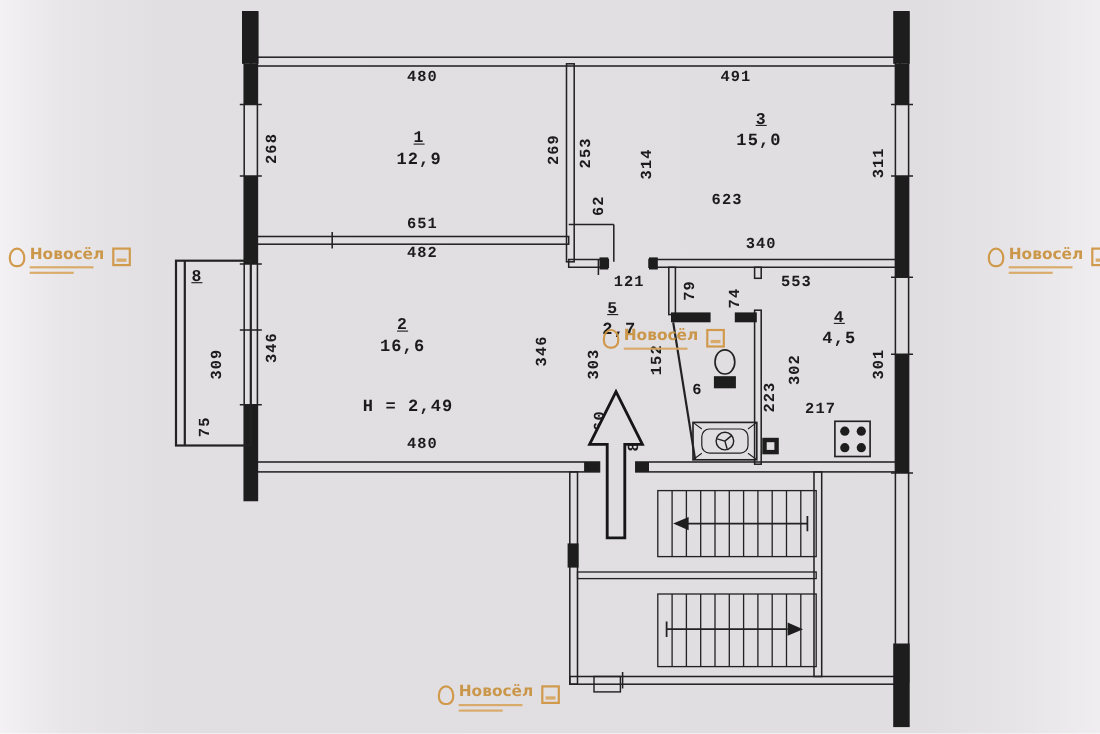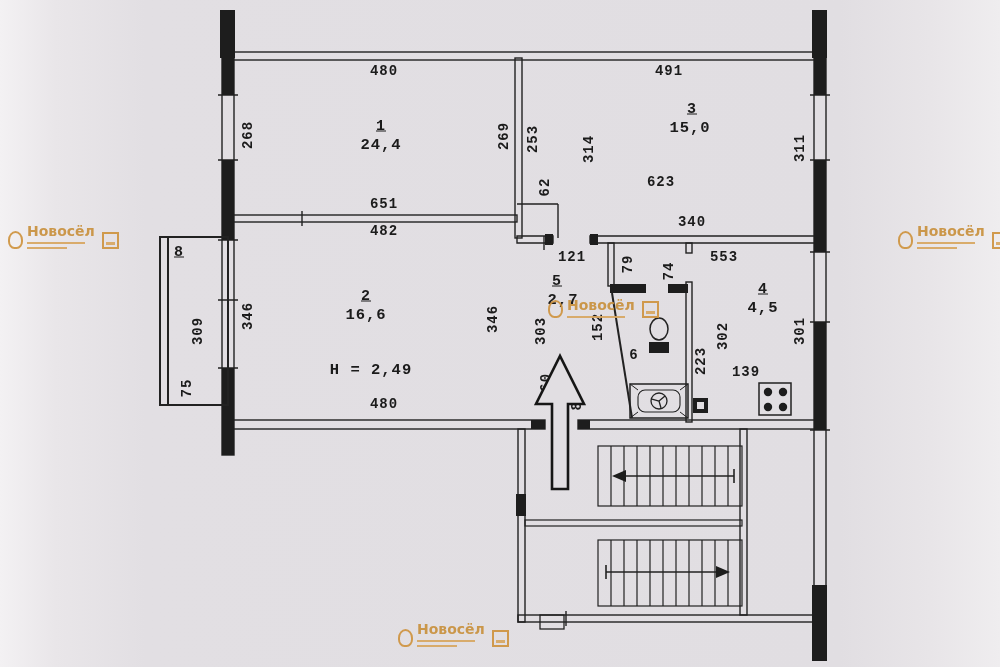--- a/index.html
+++ b/index.html
@@ -12,21 +12,21 @@
   svg.plan{z-index:1}
   svg.arrow-layer{z-index:3;pointer-events:none}
   .labels{position:absolute;inset:0;z-index:2}
   .lbl{
     position:absolute;transform:translate(-50%,-50%);
     font-weight:600;font-size:14px;letter-spacing:1px;color:#1b1b1b;white-space:nowrap;
   }
   .lbl.v{transform:translate(-50%,-50%) rotate(-90deg)}
   .lbl.rnum{text-decoration:underline;font-size:15px}
   .lbl.area{font-size:15.5px}
-  .wm{position:absolute;display:flex;align-items:flex-end;gap:4px;z-index:4;opacity:.92;pointer-events:none}
+  .wm{position:absolute;display:flex;align-items:flex-start;gap:4px;z-index:4;opacity:.92;pointer-events:none}
   .wm-icon{width:11px;height:14px;border:2px solid #cf9440;border-radius:50% 50% 42% 42%;margin-top:1px}
   .wm-body{display:flex;flex-direction:column}
   .wm-name{font-family:"DejaVu Sans",sans-serif;font-weight:600;font-size:14px;color:#c9913e;line-height:1.05}
   .wm-sub{display:block;height:2px;background:#d8a761;margin-top:3px;width:58px}
   .wm-sub.s2{width:40px}
   .wm-badge{width:13px;height:13px;border:2px solid #cf9440;margin-left:3px;margin-top:1px;position:relative}
   .wm-badge::after{content:"";position:absolute;left:2px;right:2px;bottom:2px;height:3px;background:#d8a761}
 </style>
 </head>
 <body>
@@ -119,38 +119,38 @@
       <line x1="606" y1="565" x2="606" y2="579" stroke-width="1.6"></line>
       <polygon points="730,572 716,566 716,578" fill="#1d1d1d" stroke="none"></polygon>
     </g>
     <rect x="540" y="615" width="24" height="14" fill="none" stroke="#222222" stroke-width="1.3"></rect>
   </svg>
 
   <div class="labels">
     <span class="lbl" style="left:384px;top:71px">480</span>
     <span class="lbl" style="left:669px;top:71px">491</span>
     <span class="lbl rnum" style="left:381px;top:126px">1</span>
-    <span class="lbl area" style="left:381px;top:145px">24,4</span>
+    <span class="lbl area" style="left:381px;top:145px">12,9</span>
     <span class="lbl rnum" style="left:692px;top:109px">3</span>
     <span class="lbl area" style="left:690px;top:128px">15,0</span>
     <span class="lbl" style="left:661px;top:182px">623</span>
     <span class="lbl" style="left:384px;top:204px">651</span>
     <span class="lbl" style="left:384px;top:231px">482</span>
     <span class="lbl" style="left:692px;top:222px">340</span>
     <span class="lbl" style="left:572px;top:257px">121</span>
     <span class="lbl" style="left:724px;top:257px">553</span>
     <span class="lbl rnum" style="left:366px;top:296px">2</span>
     <span class="lbl area" style="left:366px;top:315px">16,6</span>
     <span class="lbl area" style="left:371px;top:370px">Н = 2,49</span>
     <span class="lbl rnum" style="left:557px;top:281px">5</span>
     <span class="lbl area" style="left:563px;top:300px">2,7</span>
     <span class="lbl rnum" style="left:763px;top:289px">4</span>
     <span class="lbl area" style="left:763px;top:308px">4,5</span>
     <span class="lbl" style="left:634px;top:355px">6</span>
-    <span class="lbl" style="left:746px;top:372px">139</span>
+    <span class="lbl" style="left:746px;top:372px">217</span>
     <span class="lbl" style="left:384px;top:404px">480</span>
     <span class="lbl rnum" style="left:179px;top:252px">8</span>
 
     <span class="lbl v" style="left:248px;top:135px">268</span>
     <span class="lbl v" style="left:504px;top:136px">269</span>
     <span class="lbl v" style="left:533px;top:139px">253</span>
     <span class="lbl v" style="left:589px;top:149px">314</span>
     <span class="lbl v" style="left:800px;top:148px">311</span>
     <span class="lbl v" style="left:545px;top:187px">62</span>
     <span class="lbl v" style="left:628px;top:264px">79</span>

